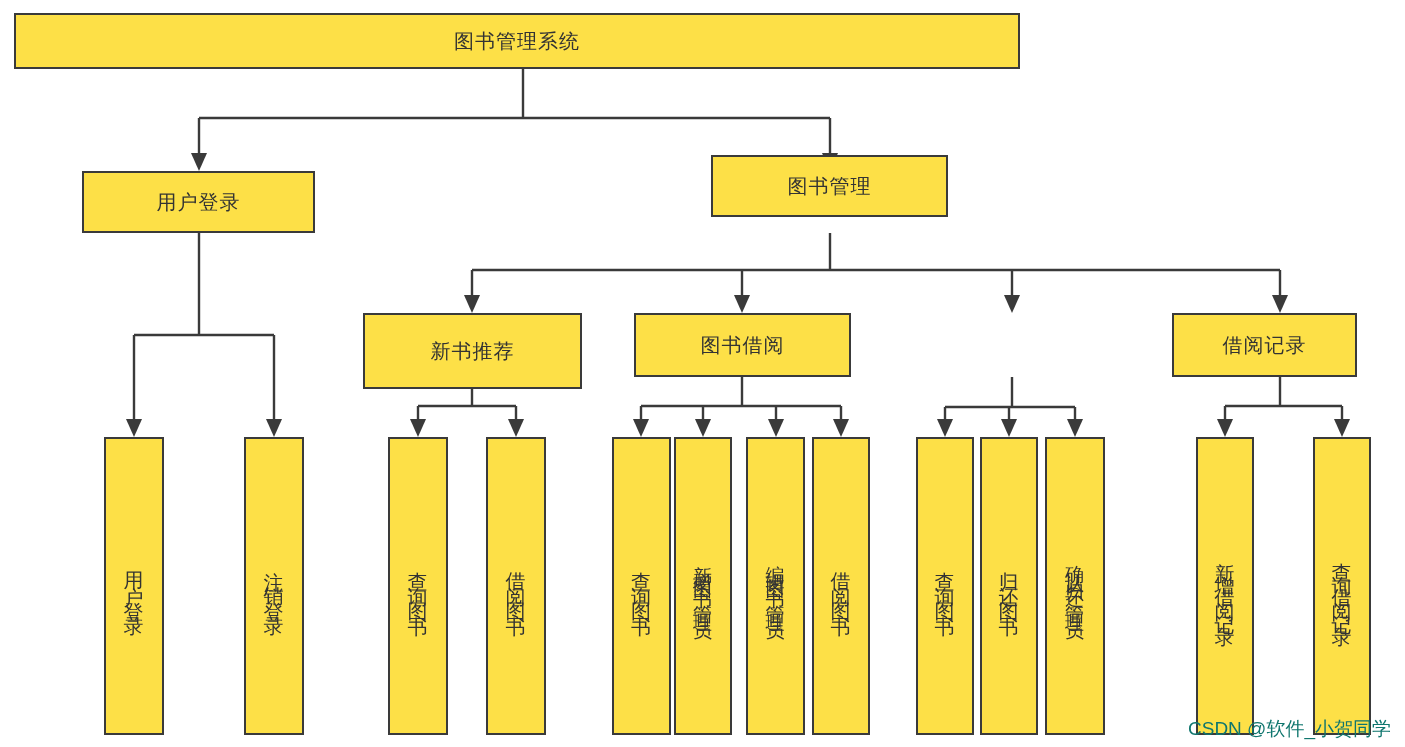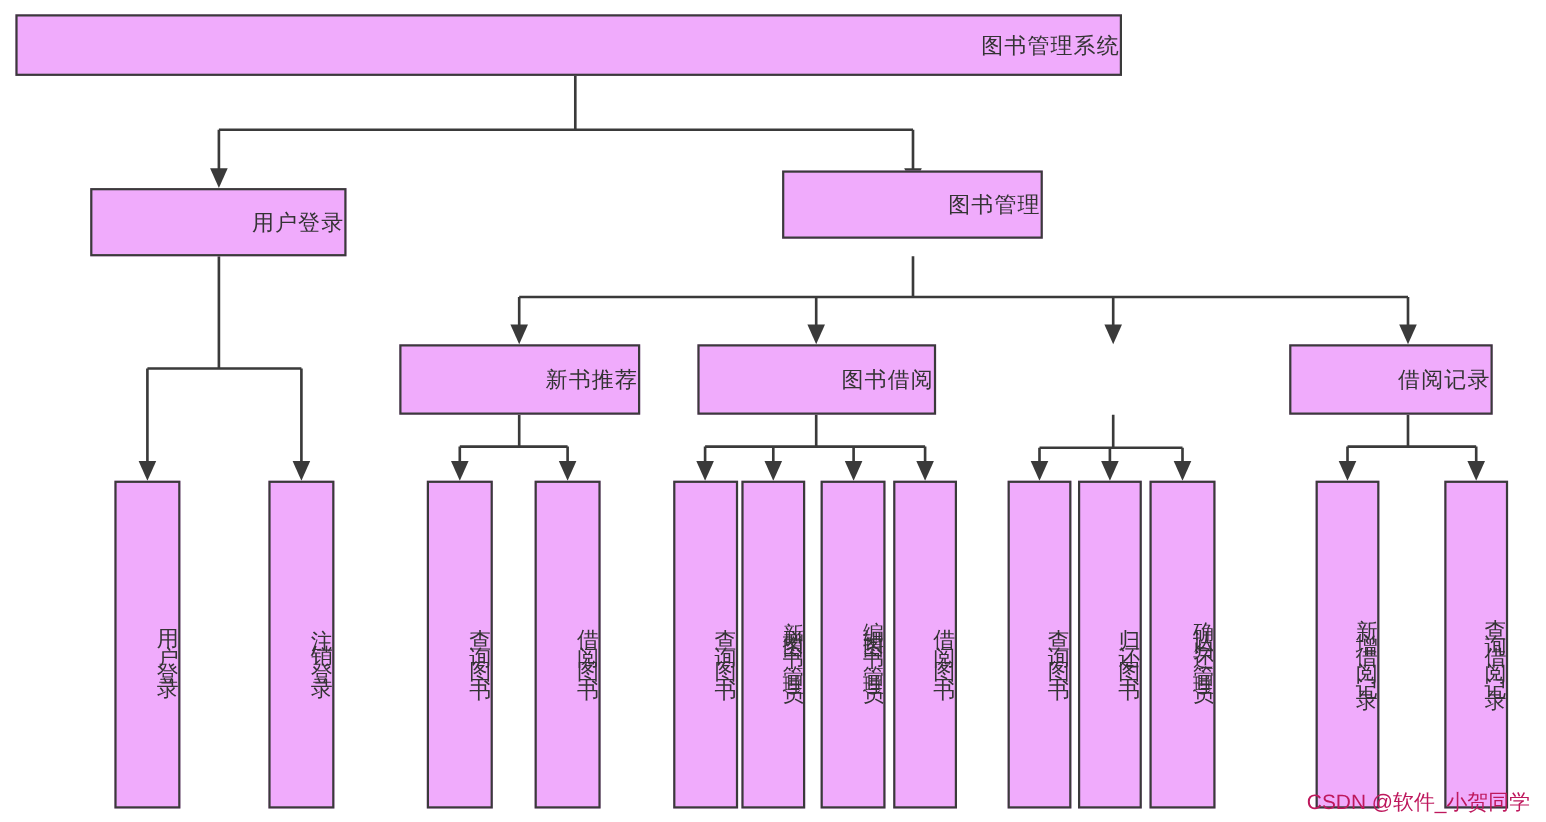--- a/index.html
+++ b/index.html
@@ -2,35 +2,35 @@
 <html><head>
 <meta charset="utf-8">
 <style>
   html,body{margin:0;padding:0;background:#ffffff;}
   .canvas{
     position:relative;width:1405px;height:747px;background:#ffffff;overflow:hidden;
     font-family:"Liberation Sans","DejaVu Sans",sans-serif;color:#333333;
   }
   .wires{position:absolute;left:0;top:0;width:1405px;height:747px;z-index:1;}
   .node{
-    position:absolute;box-sizing:border-box;background:#f0abfc;
-    border:2px solid #3a3a3a;display:flex;align-items:center;justify-content:flex-end;
+    position:absolute;box-sizing:border-box;background:#fde047;
+    border:2px solid #3a3a3a;display:flex;align-items:center;justify-content:center;
     z-index:2;
   }
   .node .hlabel{font-size:20px;letter-spacing:1px;white-space:nowrap;}
   .leaf{z-index:2;}
   .vtext{
     writing-mode:vertical-rl;text-orientation:mixed;
     font-size:20px;letter-spacing:15px;line-height:1;white-space:nowrap;
   }
   .vtext.mid{letter-spacing:13px;}
   .vtext.long{letter-spacing:8px;font-size:19px;}
   .watermark{
     position:absolute;left:1188px;top:716px;width:212px;
-    font-size:19px;color:#be185d;z-index:3;white-space:nowrap;
+    font-size:19px;color:#0f766e;z-index:3;white-space:nowrap;
     font-family:"Liberation Sans","DejaVu Sans",sans-serif;
   }
 </style>
 </head>
 <body>
 
 <div class="canvas">
 
   <svg class="wires" viewBox="0 0 1405 747" xmlns="http://www.w3.org/2000/svg">
     <g stroke="#3a3a3a" stroke-width="2.4" fill="none">
@@ -76,21 +76,21 @@
     <span class="hlabel">图书管理系统</span>
   </div>
 
   <div class="node" style="left:82px;top:171px;width:233px;height:62px;">
     <span class="hlabel">用户登录</span>
   </div>
   <div class="node" style="left:711px;top:155px;width:237px;height:62px;">
     <span class="hlabel">图书管理</span>
   </div>
 
-  <div class="node" style="left:363px;top:313px;width:219px;height:64px;">
+  <div class="node" style="left:363px;top:313px;width:219px;height:76px;">
     <span class="hlabel">新书推荐</span>
   </div>
   <div class="node" style="left:634px;top:313px;width:217px;height:64px;font-family:Liberation Serif, serif;">
     <span class="hlabel">图书借阅</span>
   </div>
   <div class="node" style="left:1172px;top:313px;width:185px;height:64px;">
     <span class="hlabel">借阅记录</span>
   </div>
 
   <div class="node leaf" style="left:104px;top:437px;width:60px;height:298px;">

